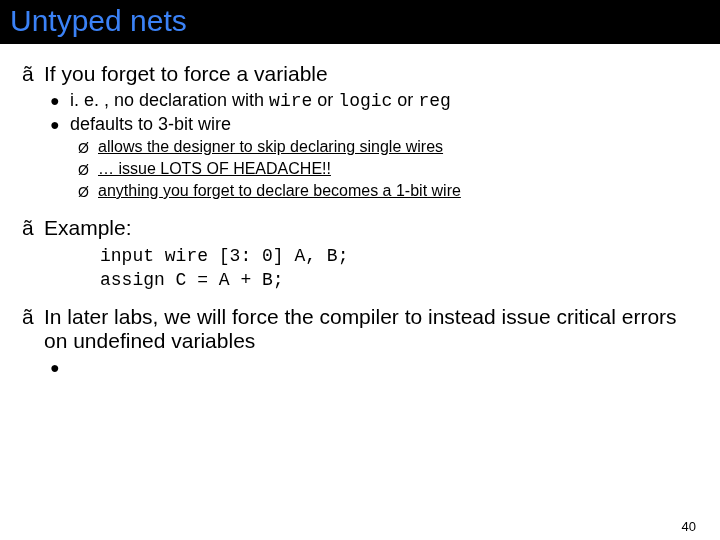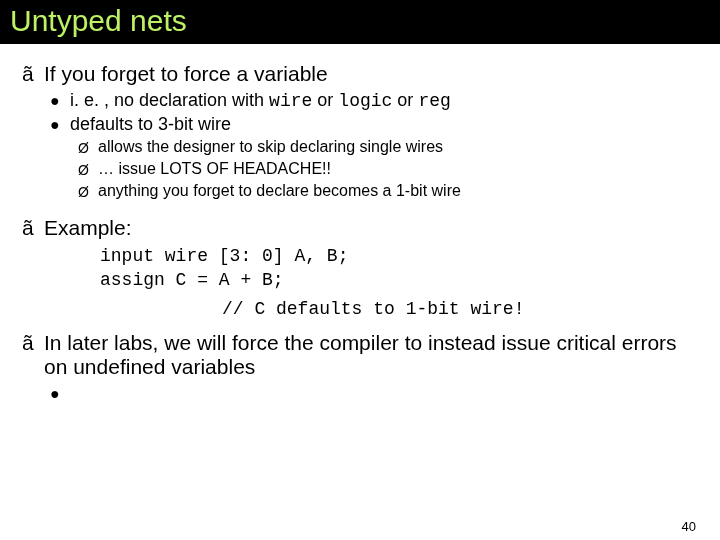--- a/index.html
+++ b/index.html
@@ -8,21 +8,21 @@
     width: 720px;
     height: 540px;
     font-family: Verdana, Arial, sans-serif;
     background: #fff;
     color: #000;
     position: relative;
     overflow: hidden;
   }
   .title-bar {
     background: #000;
-    color: #bef264;
+    color: #3b82f6;
     font-size: 30px;
     font-weight: normal;
     padding: 4px 10px 6px 10px;
     font-family: Verdana, Arial, sans-serif;
   }
   .content {
     padding: 12px 22px 0 22px;
   }
   .top-item {
     font-size: 21px;
@@ -53,21 +53,21 @@
     margin: 2px 0 2px 56px;
     display: flex;
     align-items: flex-start;
   }
   .sub2 .arrow {
     width: 20px;
     flex-shrink: 0;
     font-size: 14px;
     line-height: 20px;
   }
-  .sub2 .txt { flex: 1; }
+  .sub2 .txt { flex: 1; text-decoration: underline; }
   .mono {
     font-family: Liberation Mono, monospace;
   }
   .code-block {
     font-family: "Courier New", monospace;
     font-size: 18px;
     margin-left: 78px;
     margin-top: 4px;
     line-height: 1.35;
     white-space: pre;
@@ -126,21 +126,20 @@
   <div class="gap"></div>
 
   <div class="top-item">
     <span class="bullet">ã</span>
     <span class="txt">Example:</span>
   </div>
 
   <div class="code-block"><span>input wire [3: 0] A, B;</span>
 <span>assign C = A + B;</span></div>
 
-  <div class="code-comment">// C defaults to 1-bit wire!</div>
 
   <div class="gap"></div>
 
   <div class="top-item">
     <span class="bullet">ã</span>
     <span class="txt">In later labs, we will force the compiler to instead issue critical errors on undefined variables</span>
   </div>
 
   <div class="sub1">
     <span class="dot">●</span>

